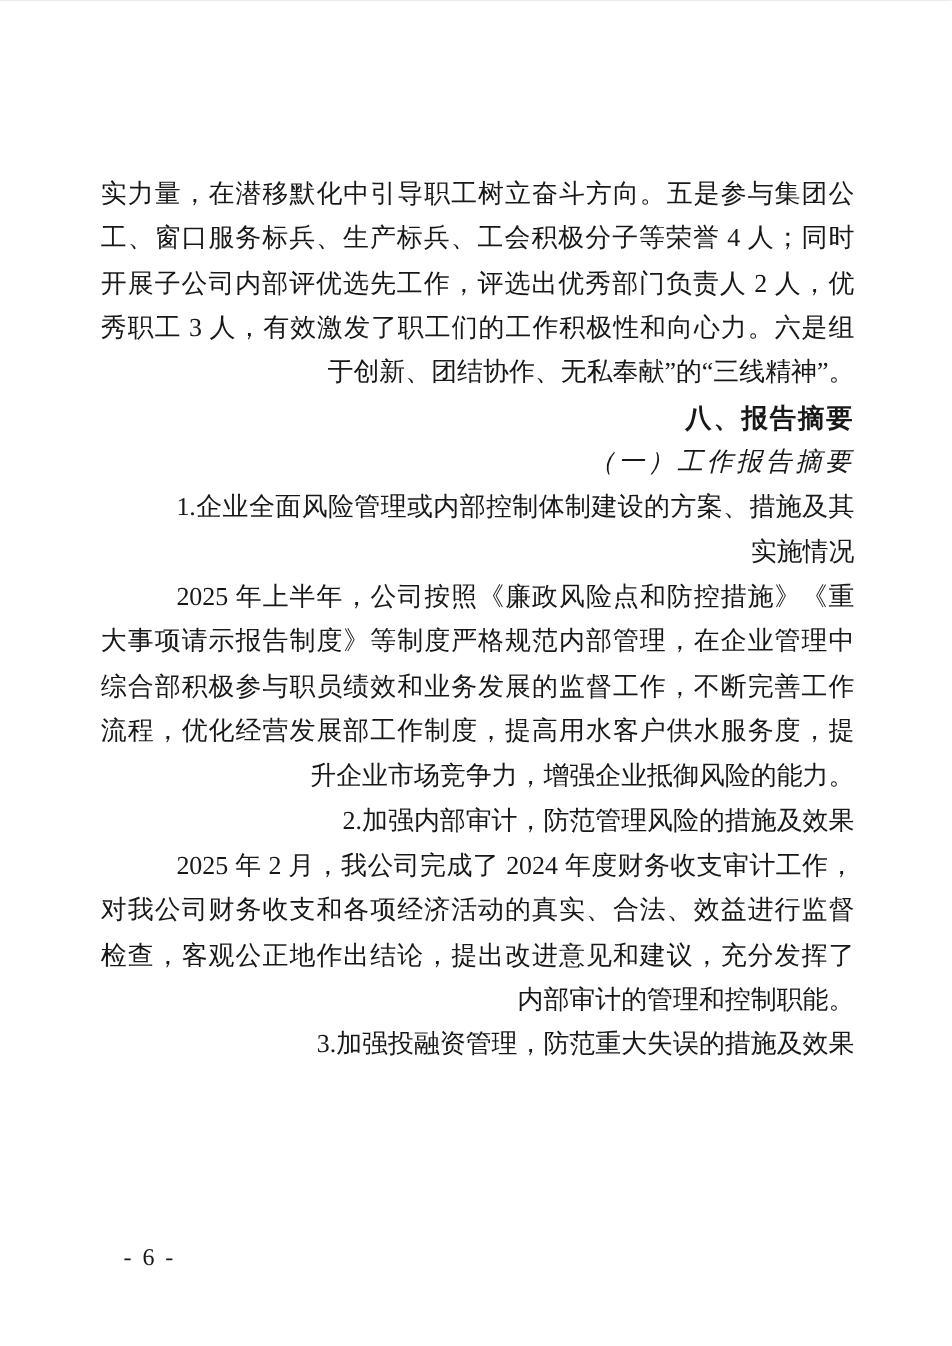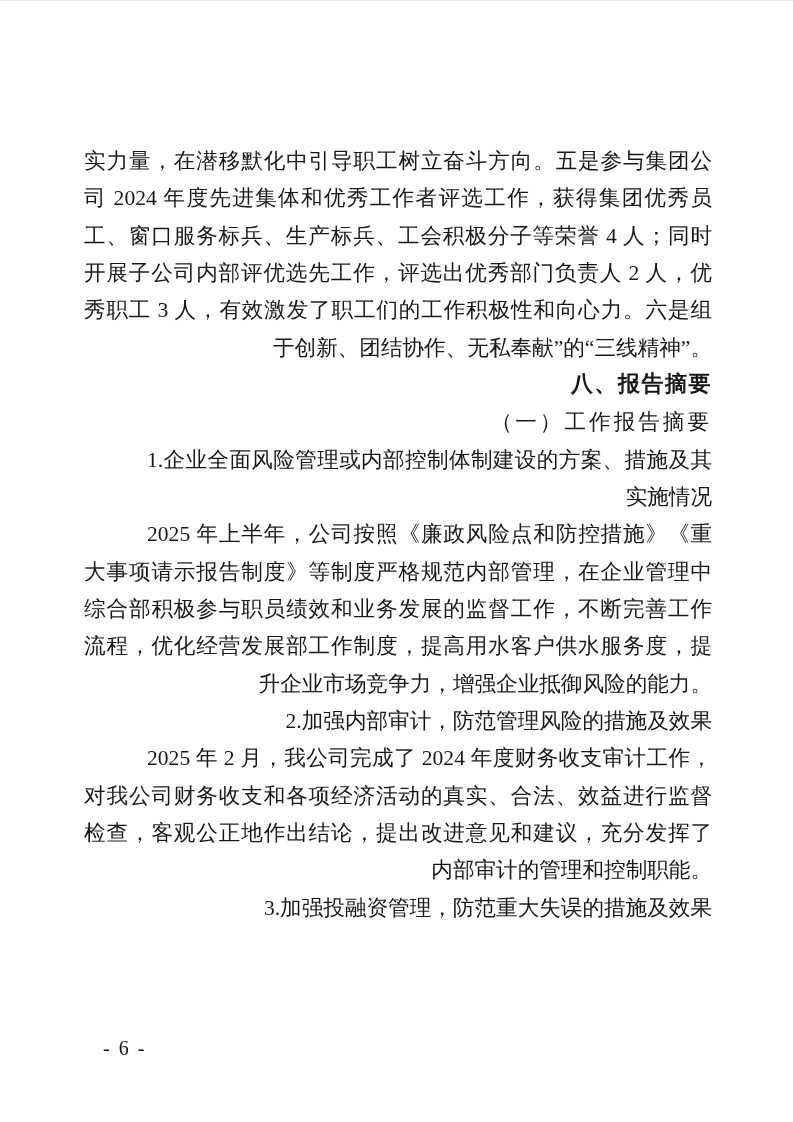--- a/index.html
+++ b/index.html
@@ -37,45 +37,45 @@
   .line.just {
     white-space: normal;
     text-align: justify;
     text-align-last: justify;
     text-justify: inter-character;
   }
   .line.indent {
     padding-left: 63px;
   }
   .line.heading {
-    font-family: Liberation Mono, monospace;
+    font-family: Liberation Serif, serif;
     font-weight: 700;
     font-size: 22px;
     letter-spacing: 1.5px;
   }
   .line.subheading {
+    font-style: italic;
     letter-spacing: 3px;
   }
   .footer {
     position: absolute;
     left: 103px;
     top: 1036px;
     font-size: 20px;
     letter-spacing: 2px;
     color: #181818;
     font-family: "Liberation Serif", "DejaVu Serif", serif;
   }
 </style>
 </head>
 <body>
 
 <div class="page">
   <div class="content">
       <div class="line  just">实力量，在潜移默化中引导职工树立奋斗方向。五是参与集团公</div>
-      <div class="line  just">司 2024 年度先进集体和优秀工作者评选工作，获得集团优秀员</div>
       <div class="line  just">工、窗口服务标兵、生产标兵、工会积极分子等荣誉 4 人；同时</div>
       <div class="line  just">开展子公司内部评优选先工作，评选出优秀部门负责人 2 人，优</div>
       <div class="line  just">秀职工 3 人，有效激发了职工们的工作积极性和向心力。六是组</div>
       <div class="line ">于创新、团结协作、无私奉献”的“三线精神”。</div>
       <div class="line heading indent">八、报告摘要</div>
       <div class="line subheading indent">（一）工作报告摘要</div>
       <div class="line  indent just">1.企业全面风险管理或内部控制体制建设的方案、措施及其</div>
       <div class="line ">实施情况</div>
       <div class="line  indent just">2025 年上半年，公司按照《廉政风险点和防控措施》《重</div>
       <div class="line  just">大事项请示报告制度》等制度严格规范内部管理，在企业管理中</div>

